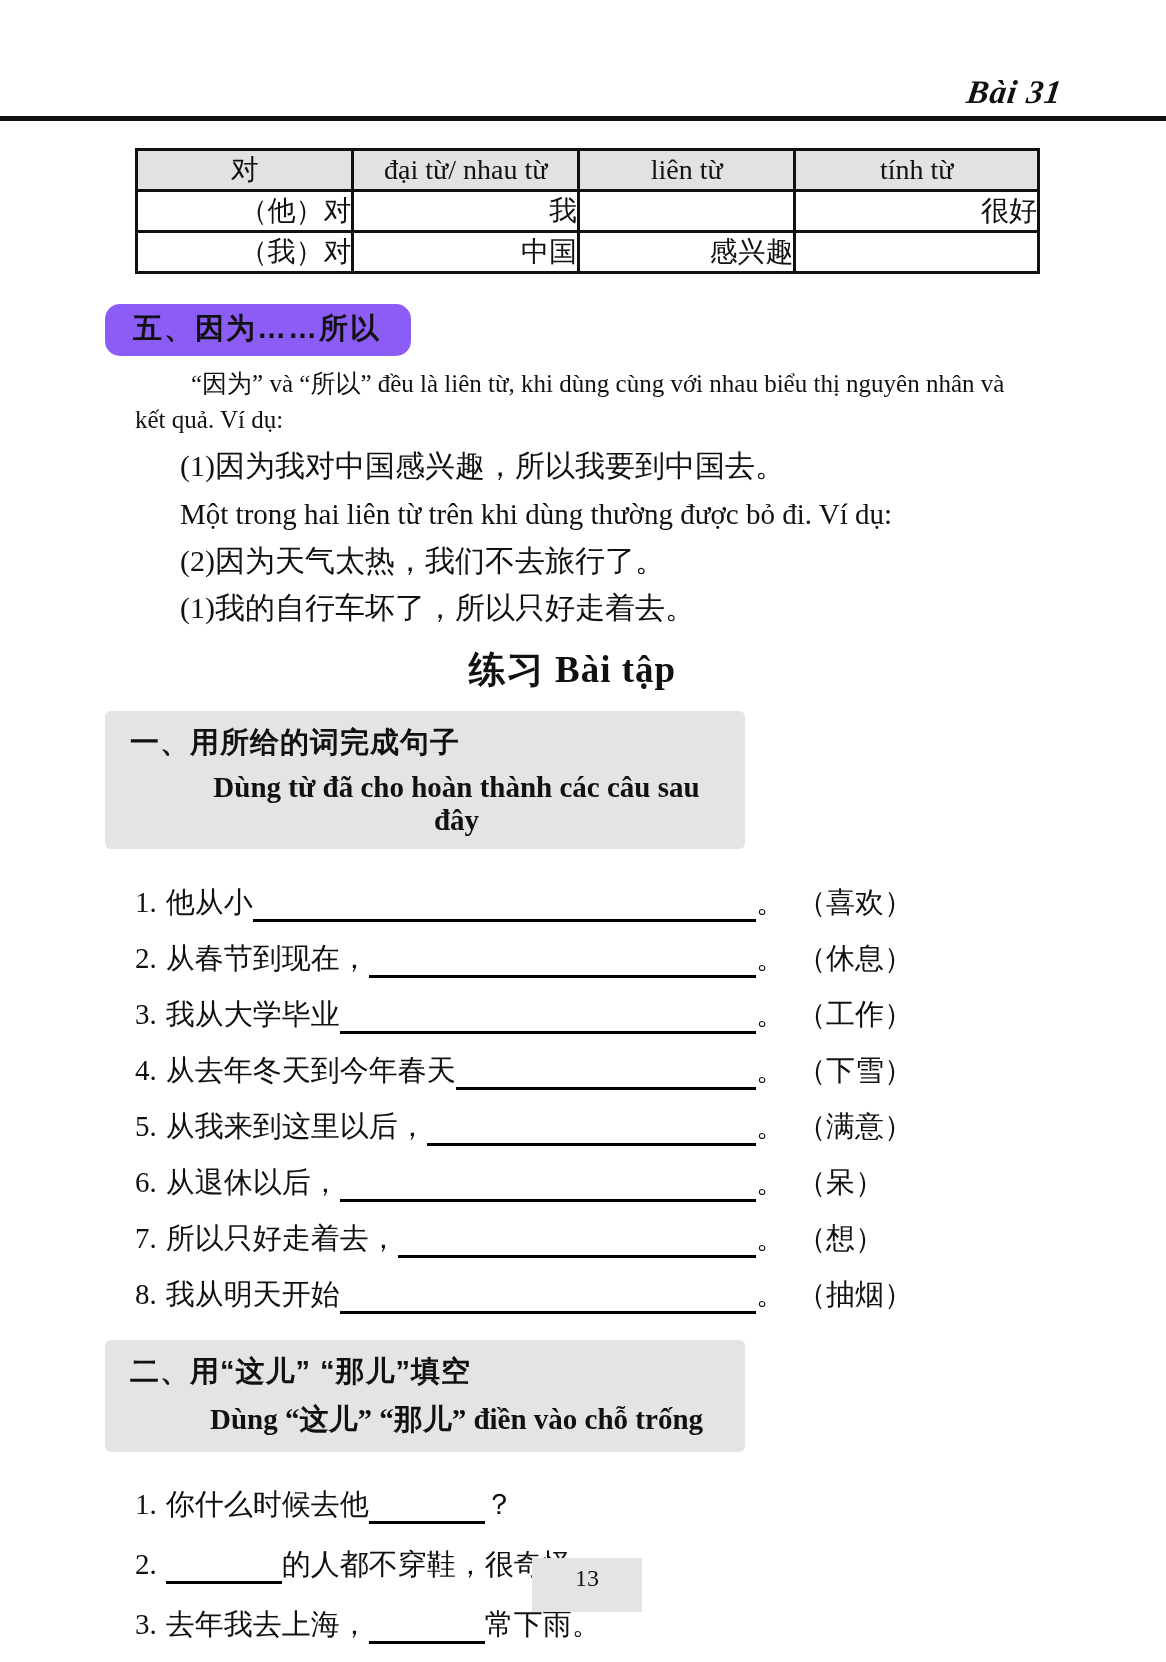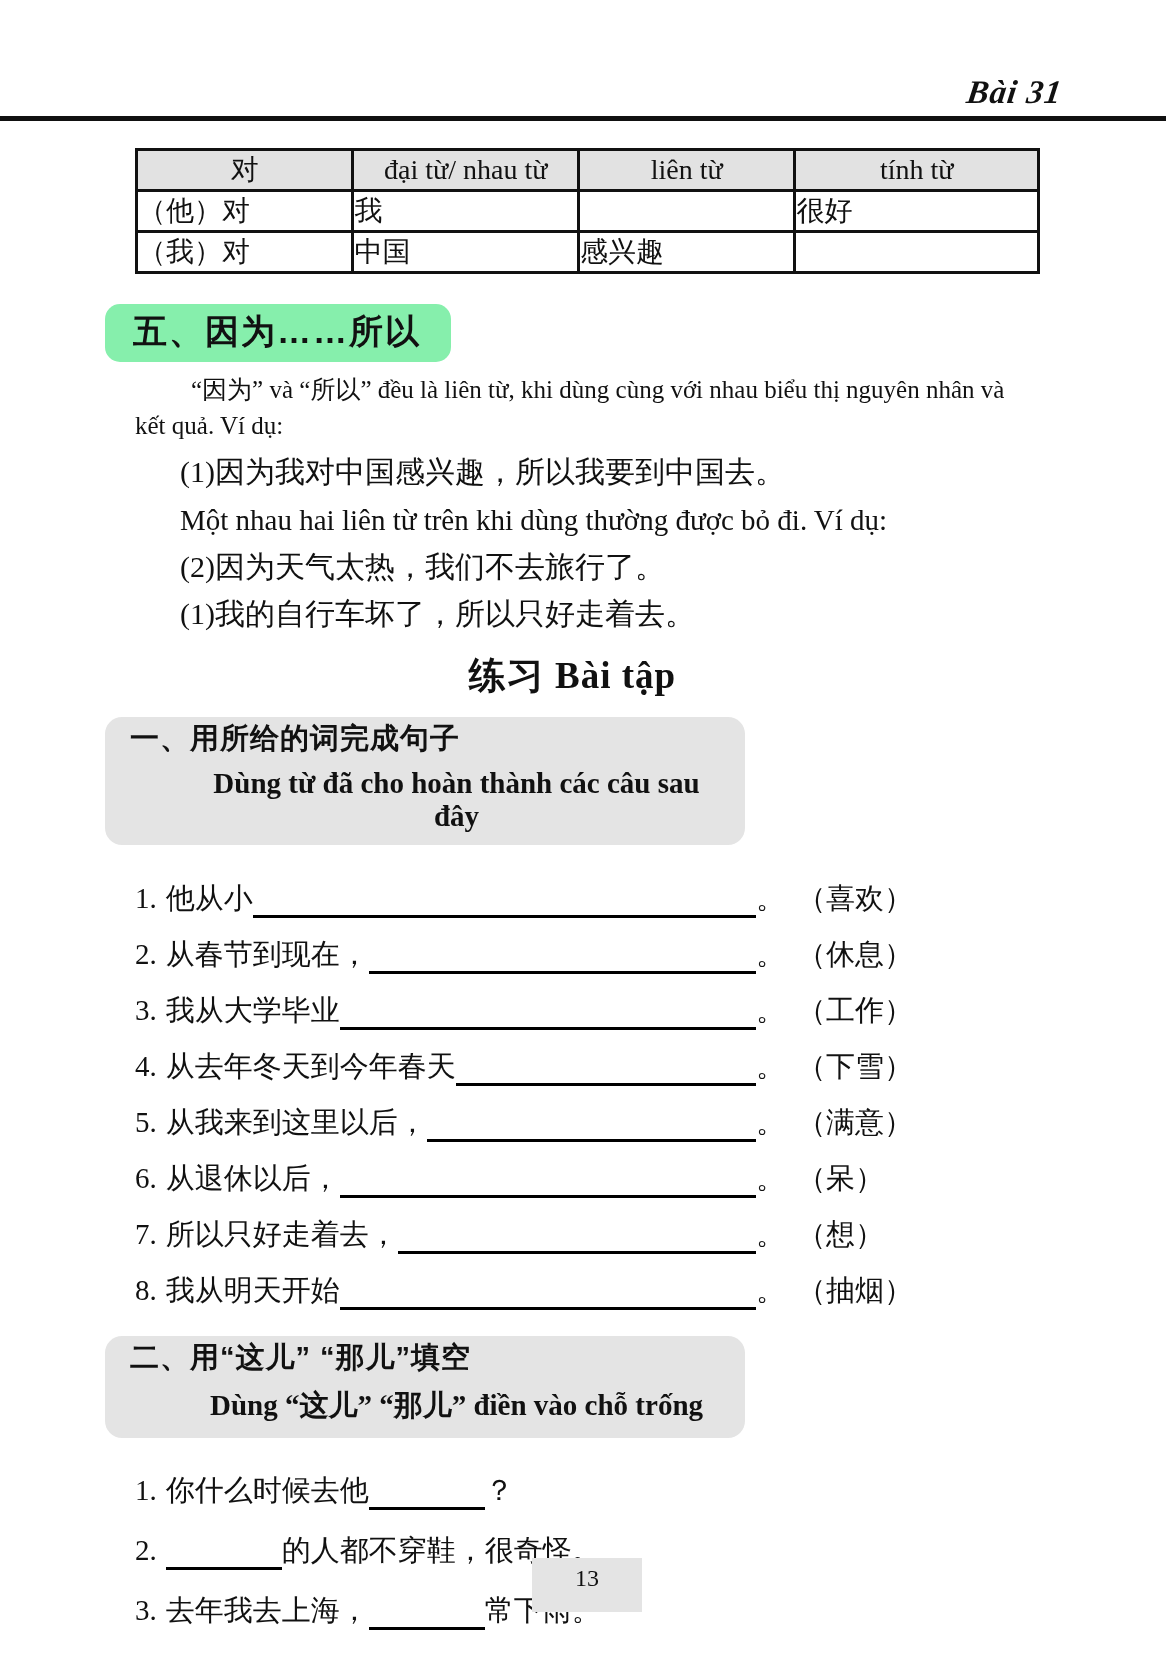--- a/index.html
+++ b/index.html
@@ -28,50 +28,50 @@
   table.gram {
     margin-left: 30px; width: 905px;
     border-collapse: collapse; table-layout: fixed;
     font-size: 28px;
   }
   table.gram, table.gram th, table.gram td { border: 3px solid #111; }
   table.gram th {
     background: #e2e2e2; font-weight: normal;
     height: 40px; text-align: center;
   }
-  table.gram td { height: 38px; text-align: left; }
+  table.gram td { height: 38px; text-align: right; }
   .c1 { width: 24%; } .c2 { width: 25%; } .c3 { width: 24%; } .c4 { width: 27%; }
 
   
   .sec5-box {
     display: inline-block; margin-top: 30px;
-    background: #86efac; border-radius: 15px;
+    background: #8b5cf6; border-radius: 15px;
     padding: 5px 30px 7px 28px;
     font-family: "Liberation Sans", sans-serif;
-    font-weight: bold; font-size: 34px; letter-spacing: 2px;
+    font-weight: bold; font-size: 29px; letter-spacing: 2px;
   }
   .sec5-intro {
     margin: 10px 0 0 30px; width: 905px;
     font-size: 25px; line-height: 36px; text-indent: 56px;
   }
   .example { margin: 9px 0 0 75px; font-size: 30px; line-height: 38px; }
   .vi-note  { margin: 10px 0 0 75px; font-size: 29px; line-height: 38px; }
 
   
   .ex-heading {
     margin-top: 18px; width: 935px; text-align: center;
     font-size: 37px; font-weight: bold; letter-spacing: 1px;
   }
   .ex-heading .vi { font-family: "Liberation Serif", serif; font-weight: bold; }
 
   
   .sec-box {
     margin-top: 16px; width: 640px;
-    background: #e4e4e4; border-radius: 17px;
-    padding: 2px 20px 12px 25px;
+    background: #e4e4e4; border-radius: 6px;
+    padding: 12px 20px 12px 25px;
   }
   .sec-box .zh {
     font-family: "Liberation Sans", sans-serif;
     font-weight: bold; font-size: 29px; letter-spacing: 1px;
   }
   .sec-box .vi {
     margin-left: 58px; margin-top: 8px;
     font-weight: bold; font-size: 29px; text-align: center;
   }
 
@@ -138,21 +138,21 @@
           <td>感兴趣</td>
           <td></td>
         </tr>
       </tbody>
     </table>
 
     <div class="sec5-box">五、因为……所以</div>
 
     <p class="sec5-intro">“因为” và “所以” đều là liên từ, khi dùng cùng với nhau biểu thị nguyên nhân và kết quả. Ví dụ:</p>
     <p class="example">(1)因为我对中国感兴趣，所以我要到中国去。</p>
-    <p class="vi-note">Một nhau hai liên từ trên khi dùng thường được bỏ đi. Ví dụ:</p>
+    <p class="vi-note">Một trong hai liên từ trên khi dùng thường được bỏ đi. Ví dụ:</p>
     <p class="example">(2)因为天气太热，我们不去旅行了。</p>
     <p class="example">(1)我的自行车坏了，所以只好走着去。</p>
 
     <div class="ex-heading"><span>练习</span> <span class="vi">Bài tập</span></div>
 
     <div class="sec-box">
       <div class="zh">一、用所给的词完成句子</div>
       <div class="vi">Dùng từ đã cho hoàn thành các câu sau đây</div>
     </div>
 

